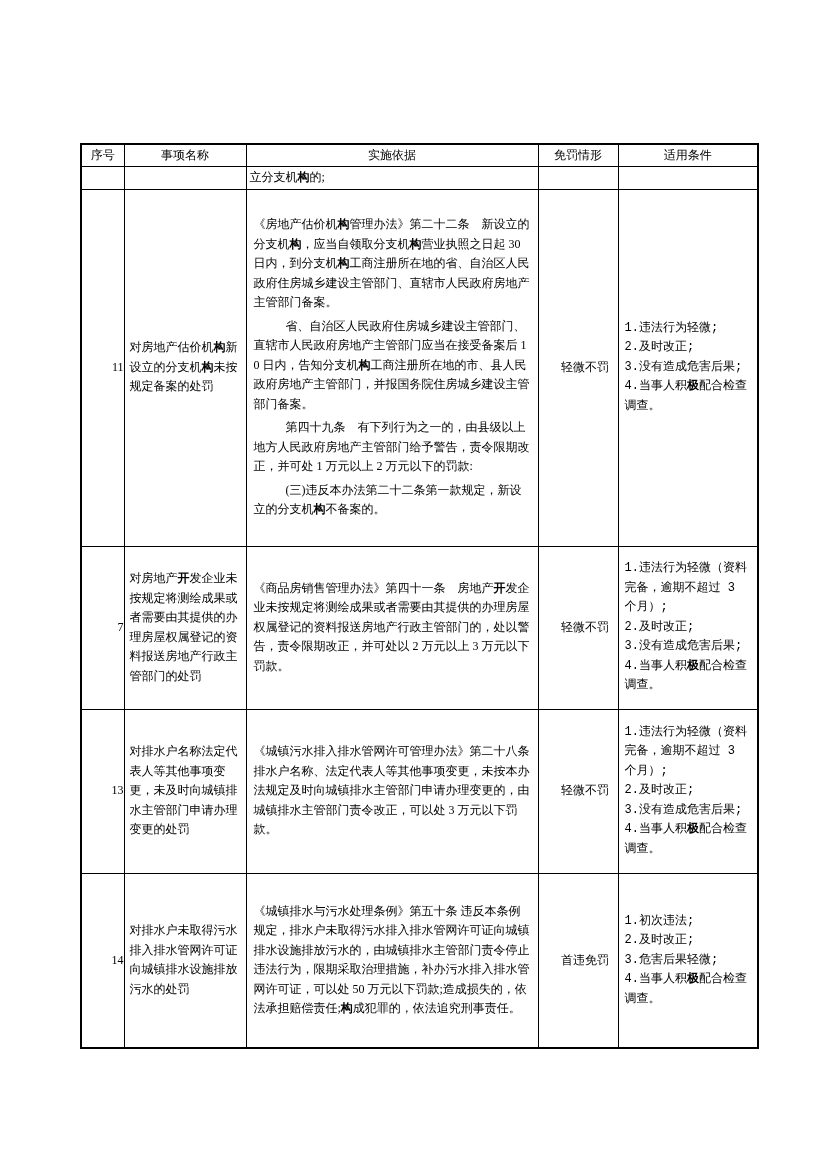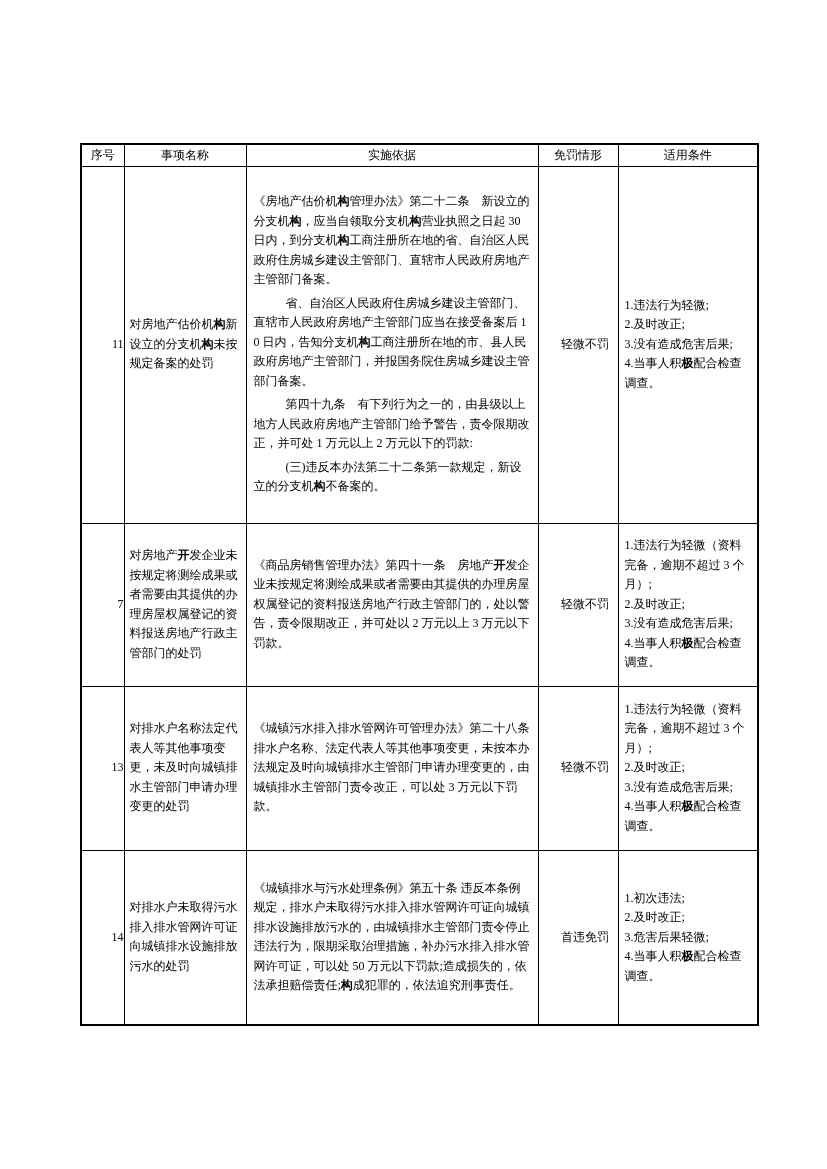--- a/index.html
+++ b/index.html
@@ -62,20 +62,21 @@
     text-indent: 32px;
   }
   td.exempt-cell {
     text-align: center;
     padding-left: 14px;
   }
   td.cond-cell {
     padding: 0 6px;
     text-align: left;
     white-space: pre-wrap;
+    font-family: Liberation Mono, monospace;
   }
   b { font-weight: bold; }
 </style>
 </head>
 <body>
 
 <div class="page">
   <table class="doc-table">
     <colgroup>
       <col style="width:43px">
@@ -87,20 +88,27 @@
     <thead>
       <tr class="r-head">
         <th>序号</th>
         <th>事项名称</th>
         <th>实施依据</th>
         <th>免罚情形</th>
         <th>适用条件</th>
       </tr>
     </thead>
     <tbody>
+      <tr class="r-cont">
+        <td class="no-cell"></td>
+        <td class="name-cell"></td>
+        <td class="basis-cell cn">立分支机<b>构</b>的;</td>
+        <td class="exempt-cell"></td>
+        <td class="cond-cell"></td>
+      </tr>
 
       <tr class="r-11">
         <td class="no-cell">11</td>
         <td class="name-cell cn">对房地产估价机<b>构</b>新设立的分支机<b>构</b>未按规定备案的处罚</td>
         <td class="basis-cell">
           <p class="cn">《房地产估价机<b>构</b>管理办法》第二十二条　新设立的分支机<b>构</b>，应当自领取分支机<b>构</b>营业执照之日起 30 日内，到分支机<b>构</b>工商注册所在地的省、自治区人民政府住房城乡建设主管部门、直辖市人民政府房地产主管部门备案。</p>
           <p class="cn indent">省、自治区人民政府住房城乡建设主管部门、直辖市人民政府房地产主管部门应当在接受备案后 10 日内，告知分支机<b>构</b>工商注册所在地的市、县人民政府房地产主管部门，并报国务院住房城乡建设主管部门备案。</p>
           <p class="cn indent">第四十九条　有下列行为之一的，由县级以上地方人民政府房地产主管部门给予警告，责令限期改正，并可处 1 万元以上 2 万元以下的罚款:</p>
           <p class="cn indent">(三)违反本办法第二十二条第一款规定，新设立的分支机<b>构</b>不备案的。</p>
         </td>

